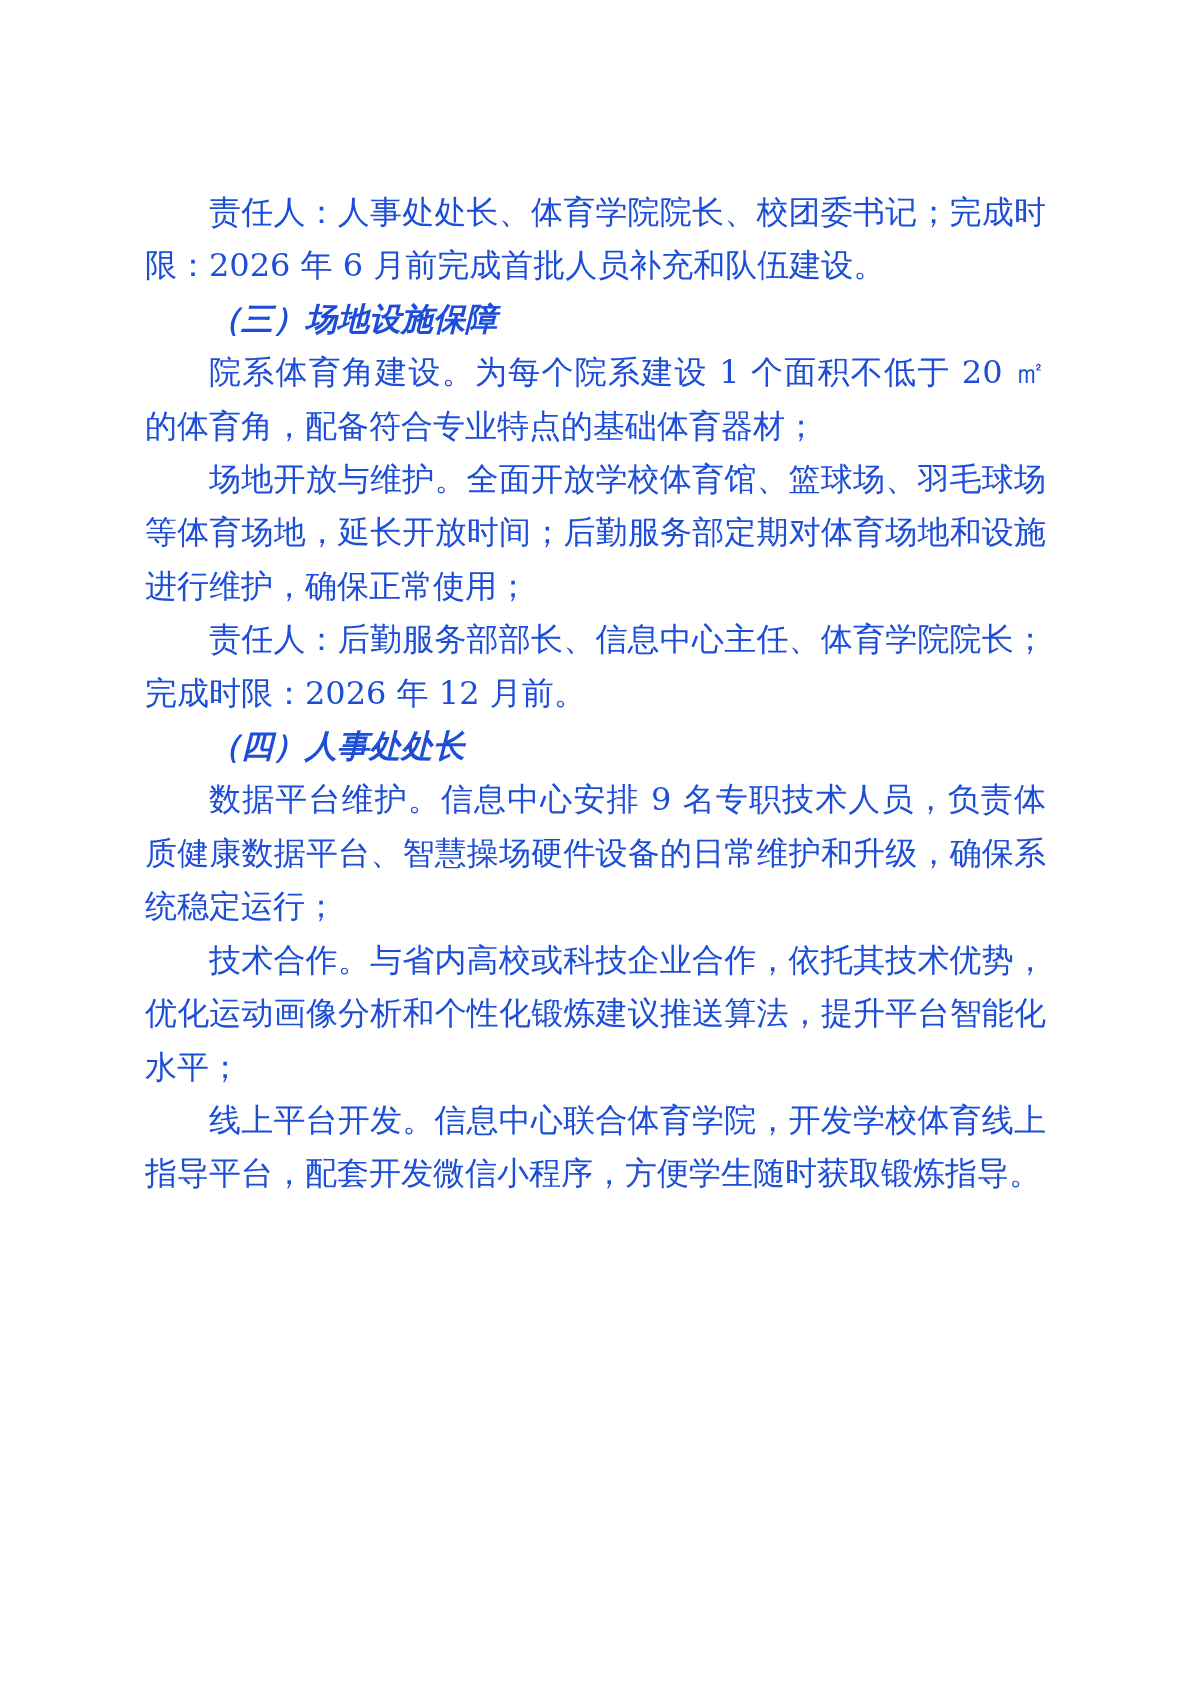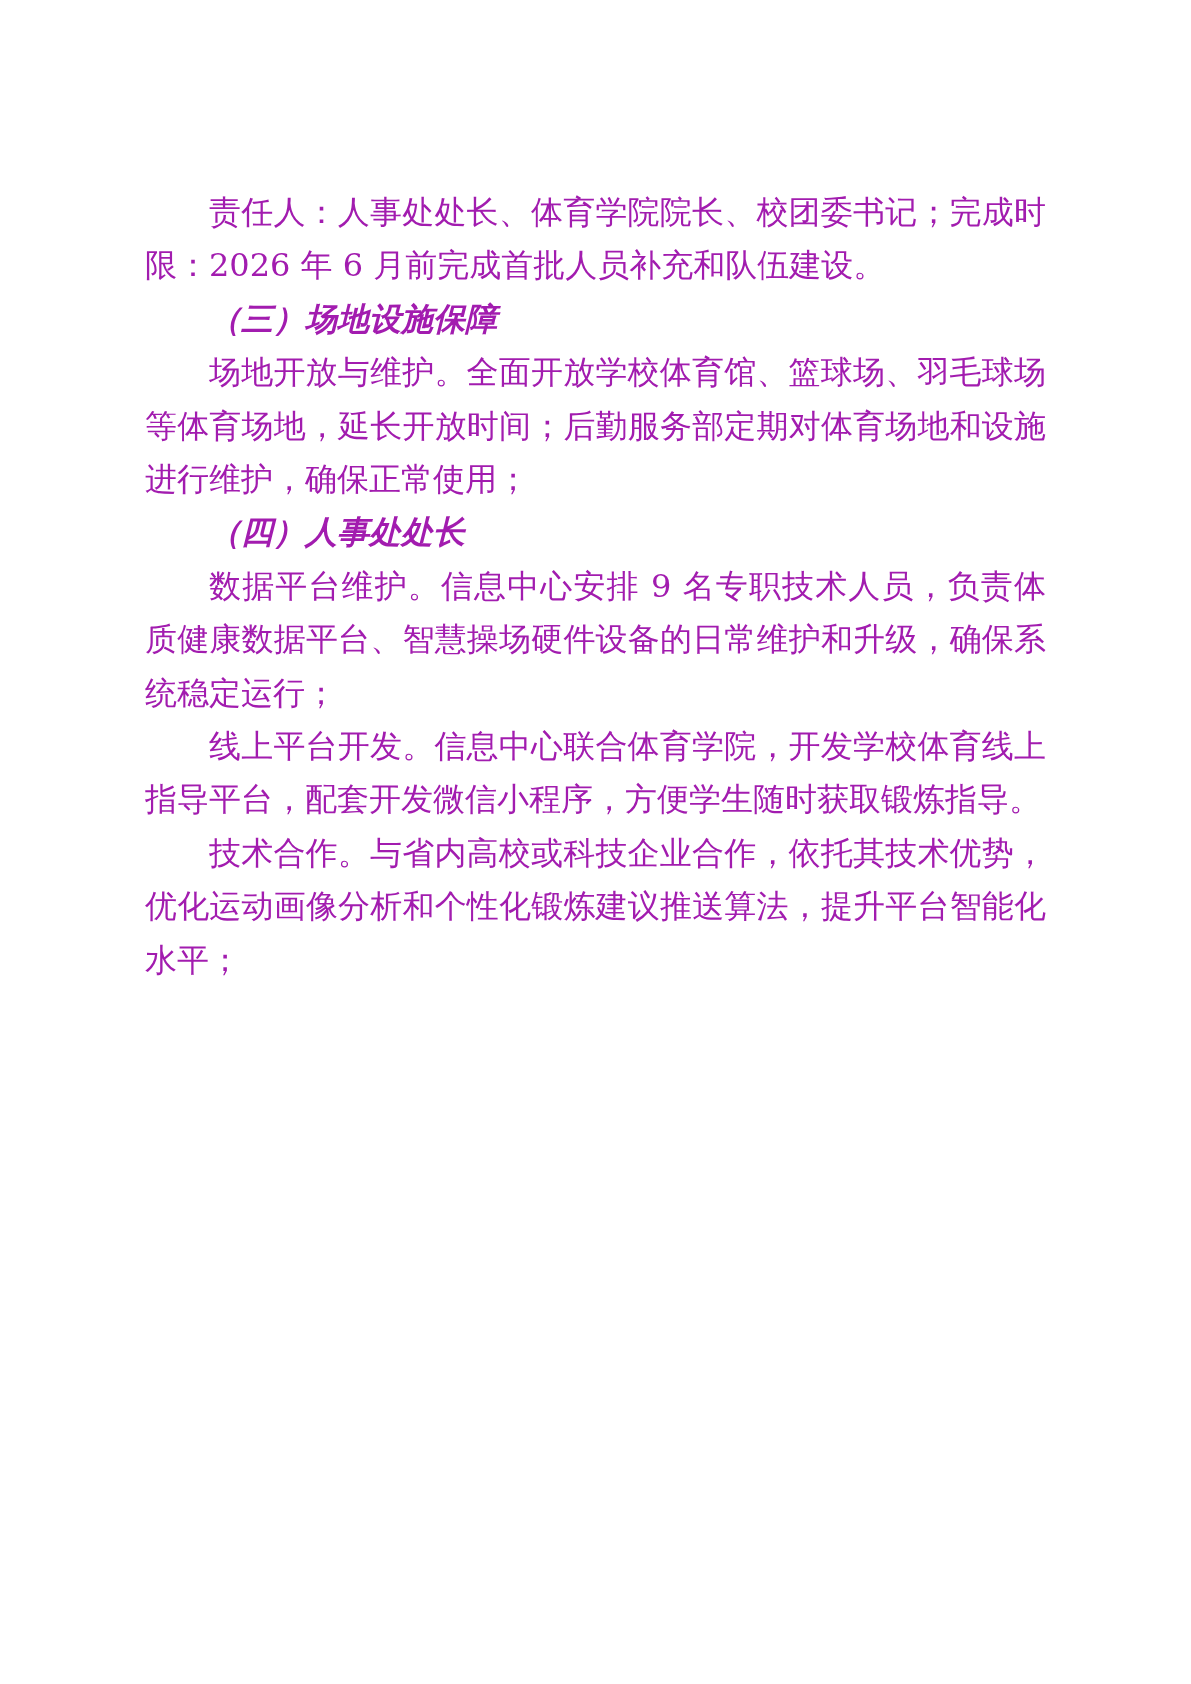--- a/index.html
+++ b/index.html
@@ -16,21 +16,21 @@
     box-sizing: border-box;
   }
   .content {
     position: absolute;
     left: 145px;
     top: 186px;
     width: 901px;
     font-family: "DejaVu Serif", "Liberation Serif", serif;
     font-size: 32px;
     line-height: 53.4px;
-    color: #a21caf;
+    color: #1d4ed8;
     text-align: justify;
     text-justify: inter-ideograph;
   }
   .content p {
     margin: 0;
     padding: 0;
     text-indent: 2em;
   }
   .content p.heading {
     font-weight: bold;
@@ -38,19 +38,21 @@
   }
 </style>
 </head>
 <body>
 
 <div class="page">
   <div class="content">
 
   <p class="body">责任人：人事处处长、体育学院院长、校团委书记；完成时限：2026 年 6 月前完成首批人员补充和队伍建设。</p>
       <p class="heading">（三）场地设施保障</p>
+      <p class="body">院系体育角建设。为每个院系建设 1 个面积不低于 20 ㎡的体育角，配备符合专业特点的基础体育器材；</p>
       <p class="body">场地开放与维护。全面开放学校体育馆、篮球场、羽毛球场等体育场地，延长开放时间；后勤服务部定期对体育场地和设施进行维护，确保正常使用；</p>
+      <p class="body">责任人：后勤服务部部长、信息中心主任、体育学院院长；完成时限：2026 年 12 月前。</p>
       <p class="heading">（四）人事处处长</p>
       <p class="body">数据平台维护。信息中心安排 9 名专职技术人员，负责体质健康数据平台、智慧操场硬件设备的日常维护和升级，确保系统稳定运行；</p>
+      <p class="body">技术合作。与省内高校或科技企业合作，依托其技术优势，优化运动画像分析和个性化锻炼建议推送算法，提升平台智能化水平；</p>
       <p class="body">线上平台开发。信息中心联合体育学院，开发学校体育线上指导平台，配套开发微信小程序，方便学生随时获取锻炼指导。</p>
-      <p class="body">技术合作。与省内高校或科技企业合作，依托其技术优势，优化运动画像分析和个性化锻炼建议推送算法，提升平台智能化水平；</p>
     </div>
 </div>
 
 </body></html>

